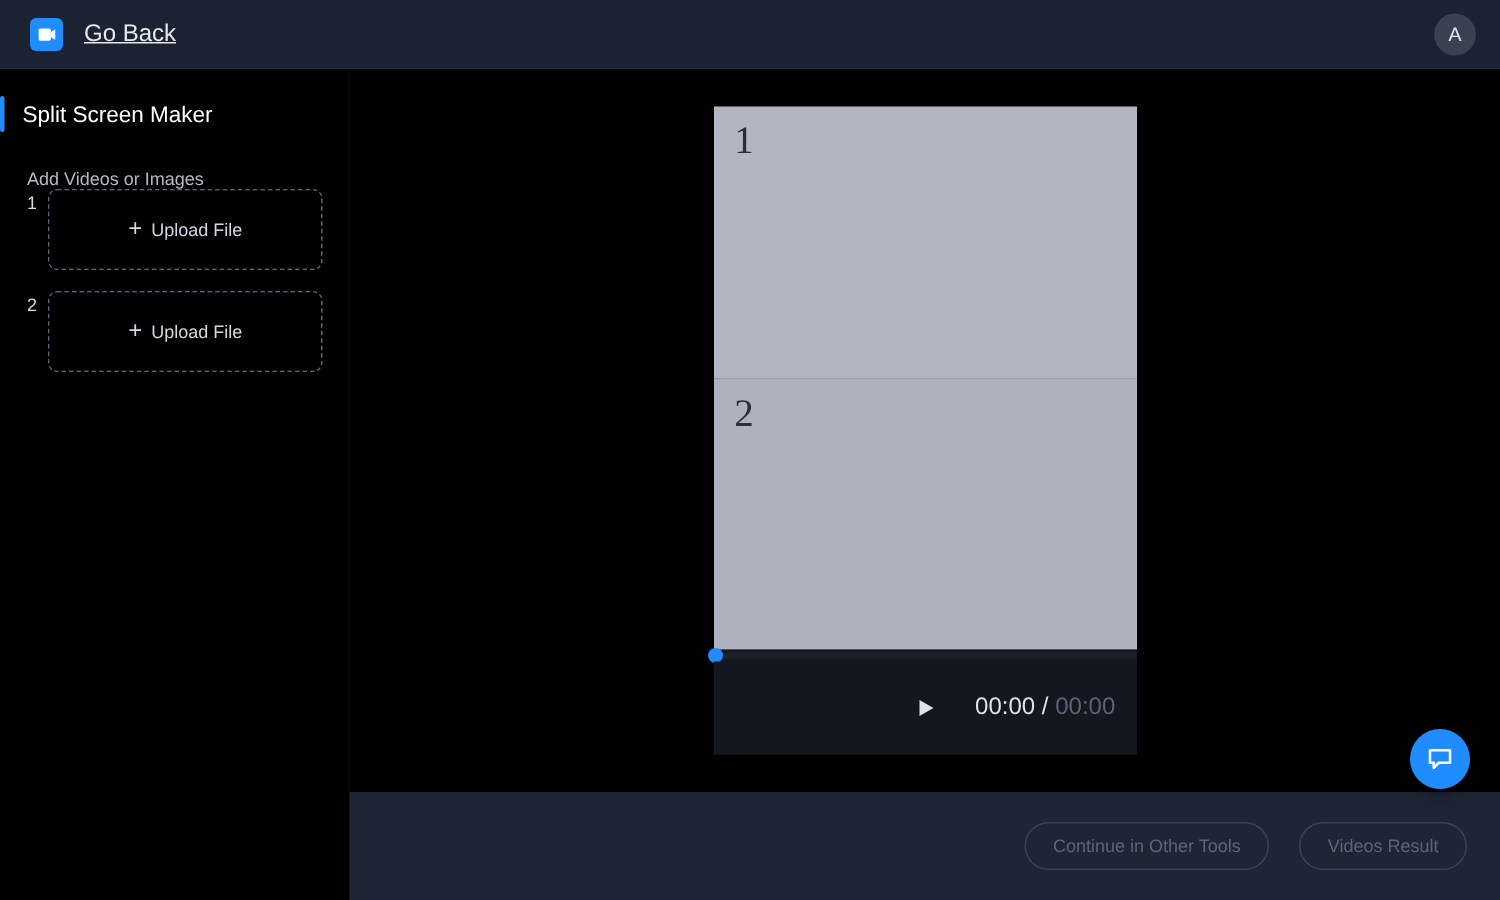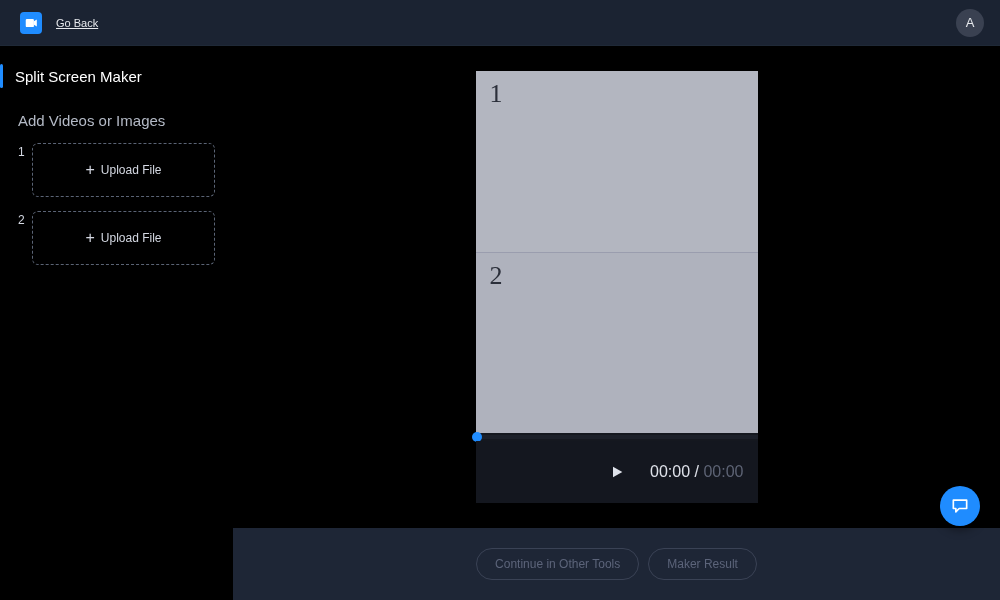--- a/index.html
+++ b/index.html
@@ -24,21 +24,21 @@
   .logo {
     width: 22px; height: 22px;
     background: #1f8cff;
     border-radius: 4px;
     margin-right: 14px;
     display: flex; align-items: center; justify-content: center;
   }
   .logo svg { width: 14px; height: 14px; }
   .goback {
     color: #e6e8ec;
-    font-size: 11px;
+    font-size: 16px;
     text-decoration: underline;
     cursor: pointer;
   }
   .topbar-spacer { flex: 1; }
   .premium-btn {
     border: 1px solid #1f8cff;
     color: #e6e8ec;
     background: transparent;
     font-size: 12px;
     border-radius: 16px;
@@ -76,23 +76,22 @@
     background: #1f8cff;
     border-radius: 2px;
     margin-right: 12px;
   }
   .sidebar-title {
     color: #ffffff;
     font-size: 15px;
     font-weight: 500;
   }
   .sidebar-sub {
-    font-size: 15px;
+    font-size: 12px;
     color: #b4bac6;
-    margin-bottom: 14px;
   }
   .slot-row {
     display: flex;
     align-items: flex-start;
     margin-bottom: 14px;
   }
   .slot-num {
     width: 14px;
     font-size: 12px;
     color: #d4d8e2;
@@ -198,23 +197,23 @@
     color: #dfe2ea;
   }
   .time .dur { color: #5d6374; }
 
   
   .footer {
     height: 72px;
     background: #1e2636;
     display: flex;
     align-items: center;
-    justify-content: center;
+    justify-content: flex-end;
     padding: 0 22px;
-    gap: 9px;
+    gap: 20px;
   }
   .footer-btn {
     border: 1px solid #3a4255;
     background: transparent;
     color: #5c647a;
     font-size: 12px;
     padding: 8px 18px;
     border-radius: 18px;
     cursor: pointer;
   }
@@ -300,21 +299,21 @@
             </div>
             <div class="time">
               <span>00:00</span><span> / </span><span class="dur">00:00</span>
             </div>
           </div>
         </div>
       </div>
 
       <div class="footer">
         <button class="footer-btn">Continue in Other Tools</button>
-        <button class="footer-btn">Maker Result</button>
+        <button class="footer-btn">Videos Result</button>
       </div>
 
       <div class="help-bubble">
         <svg viewBox="0 0 24 24">
           <path d="M4 5 h16 a0 0 0 0 1 0 0 v10 a0 0 0 0 1 0 0 h-9 l-4 4 v-4 h-3 Z" stroke-linejoin="round"></path>
         </svg>
       </div>
 
     </div>
 

